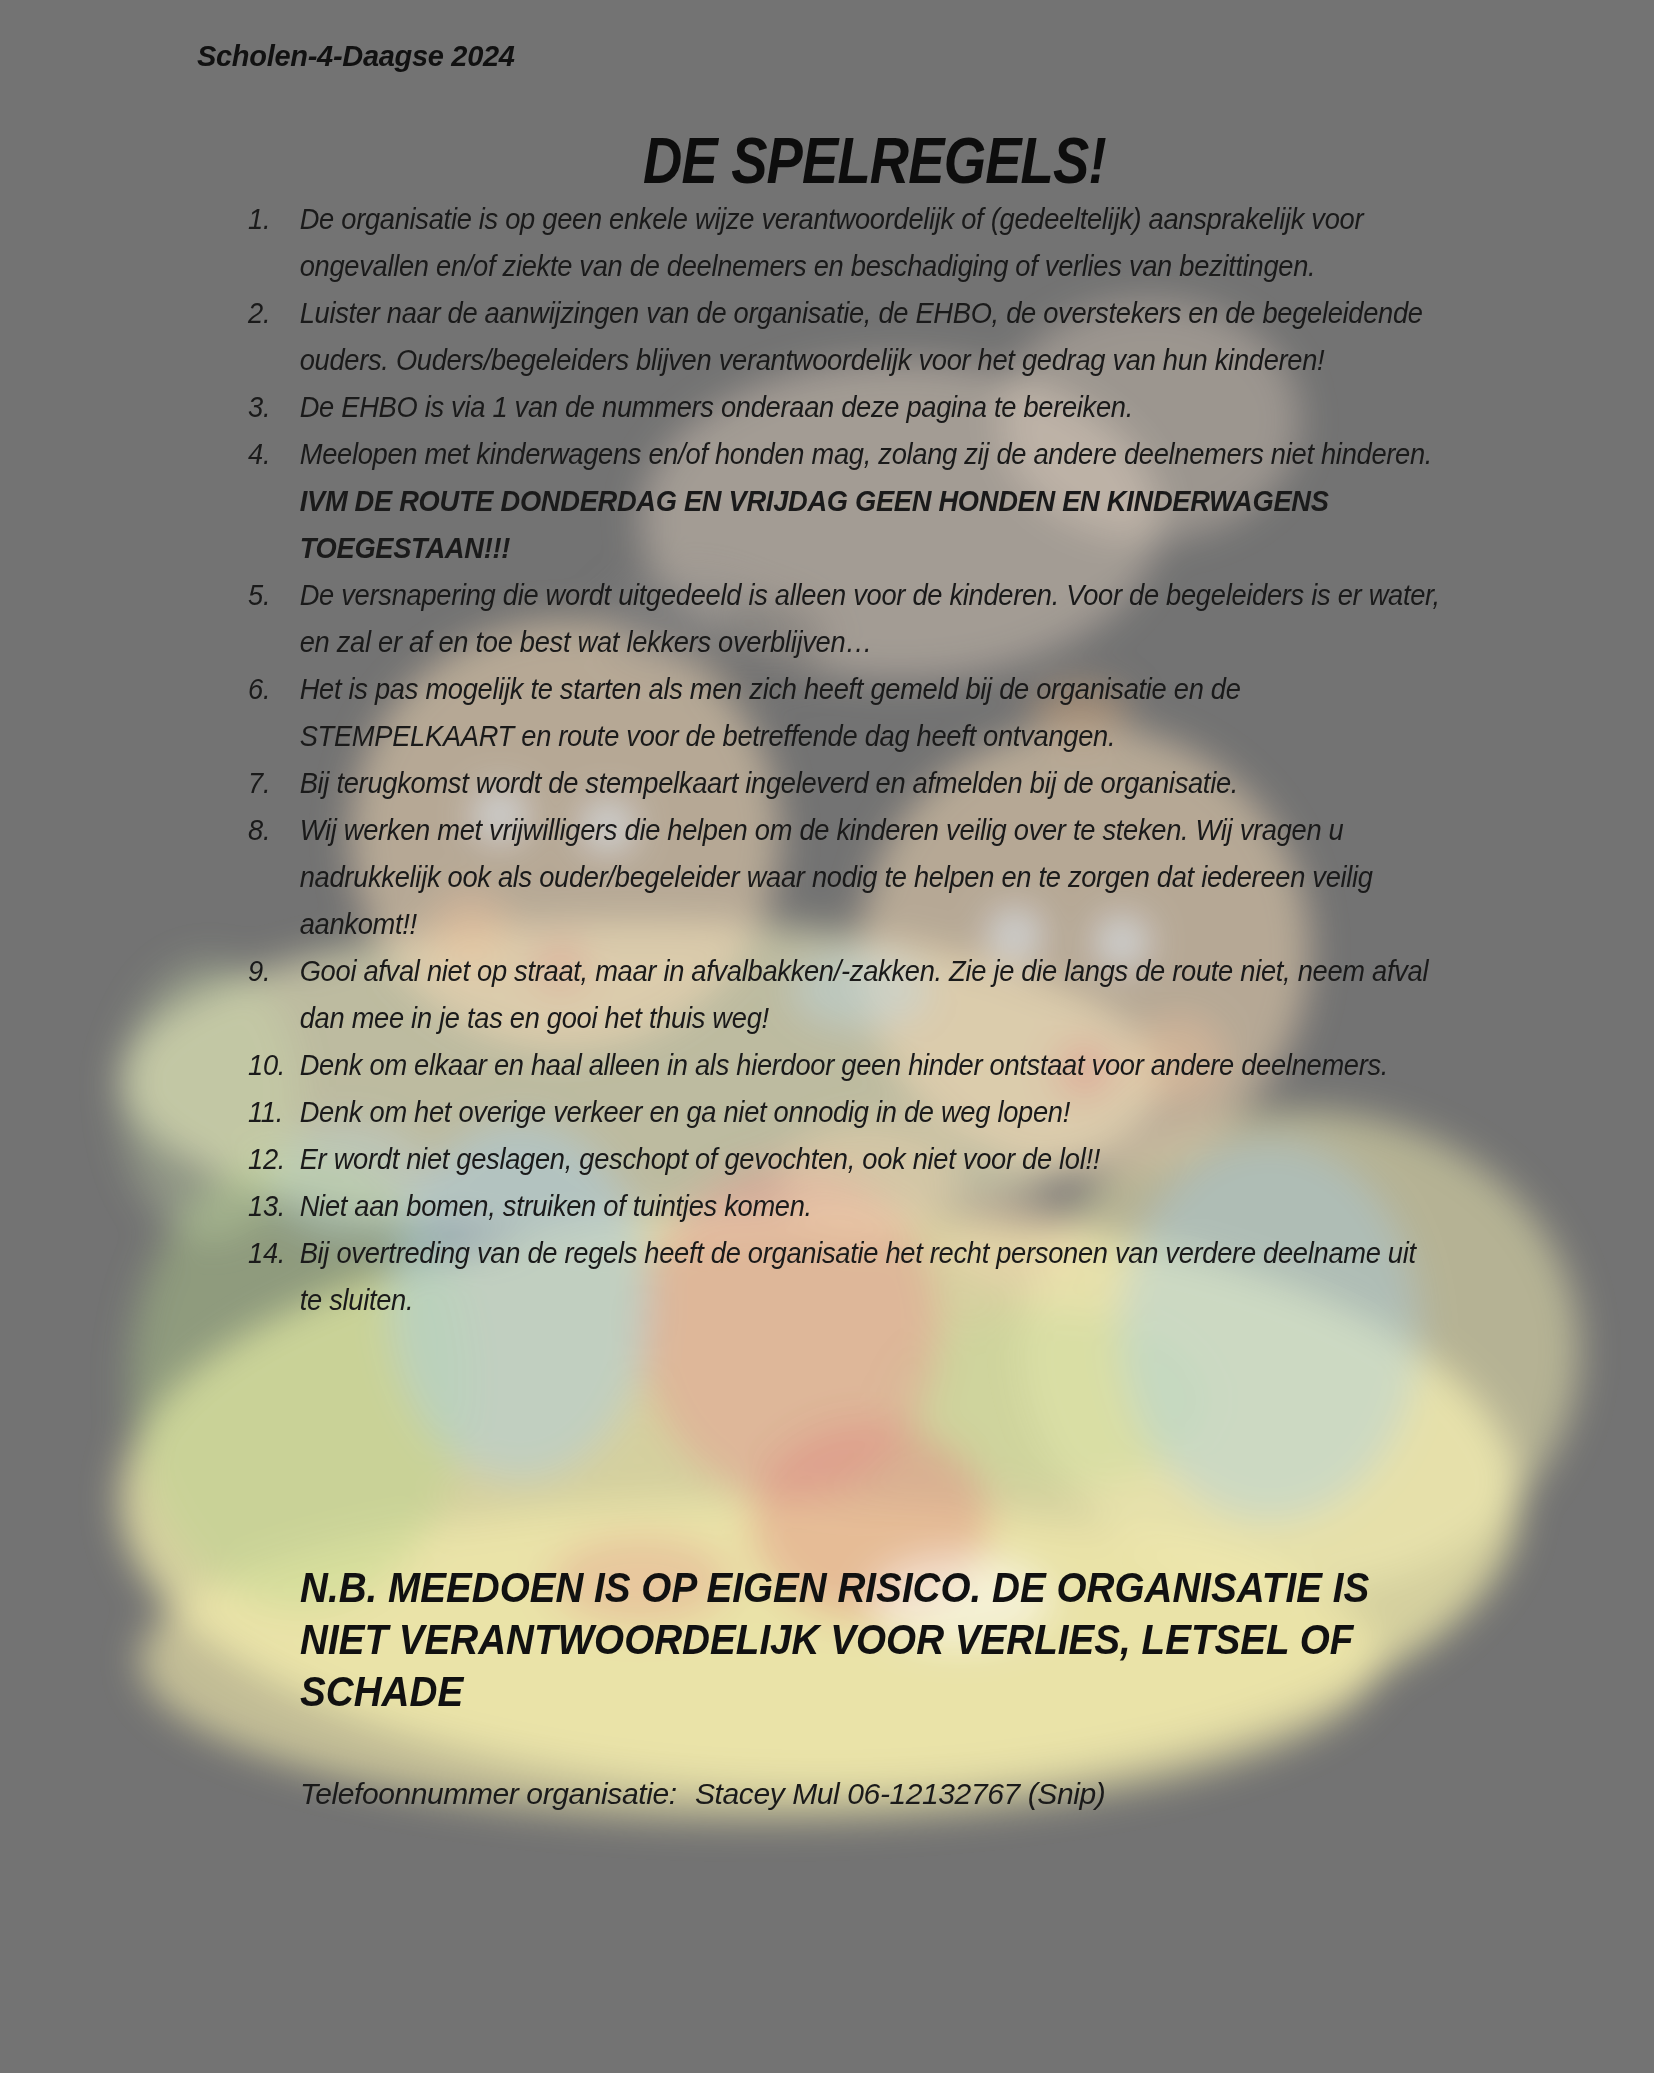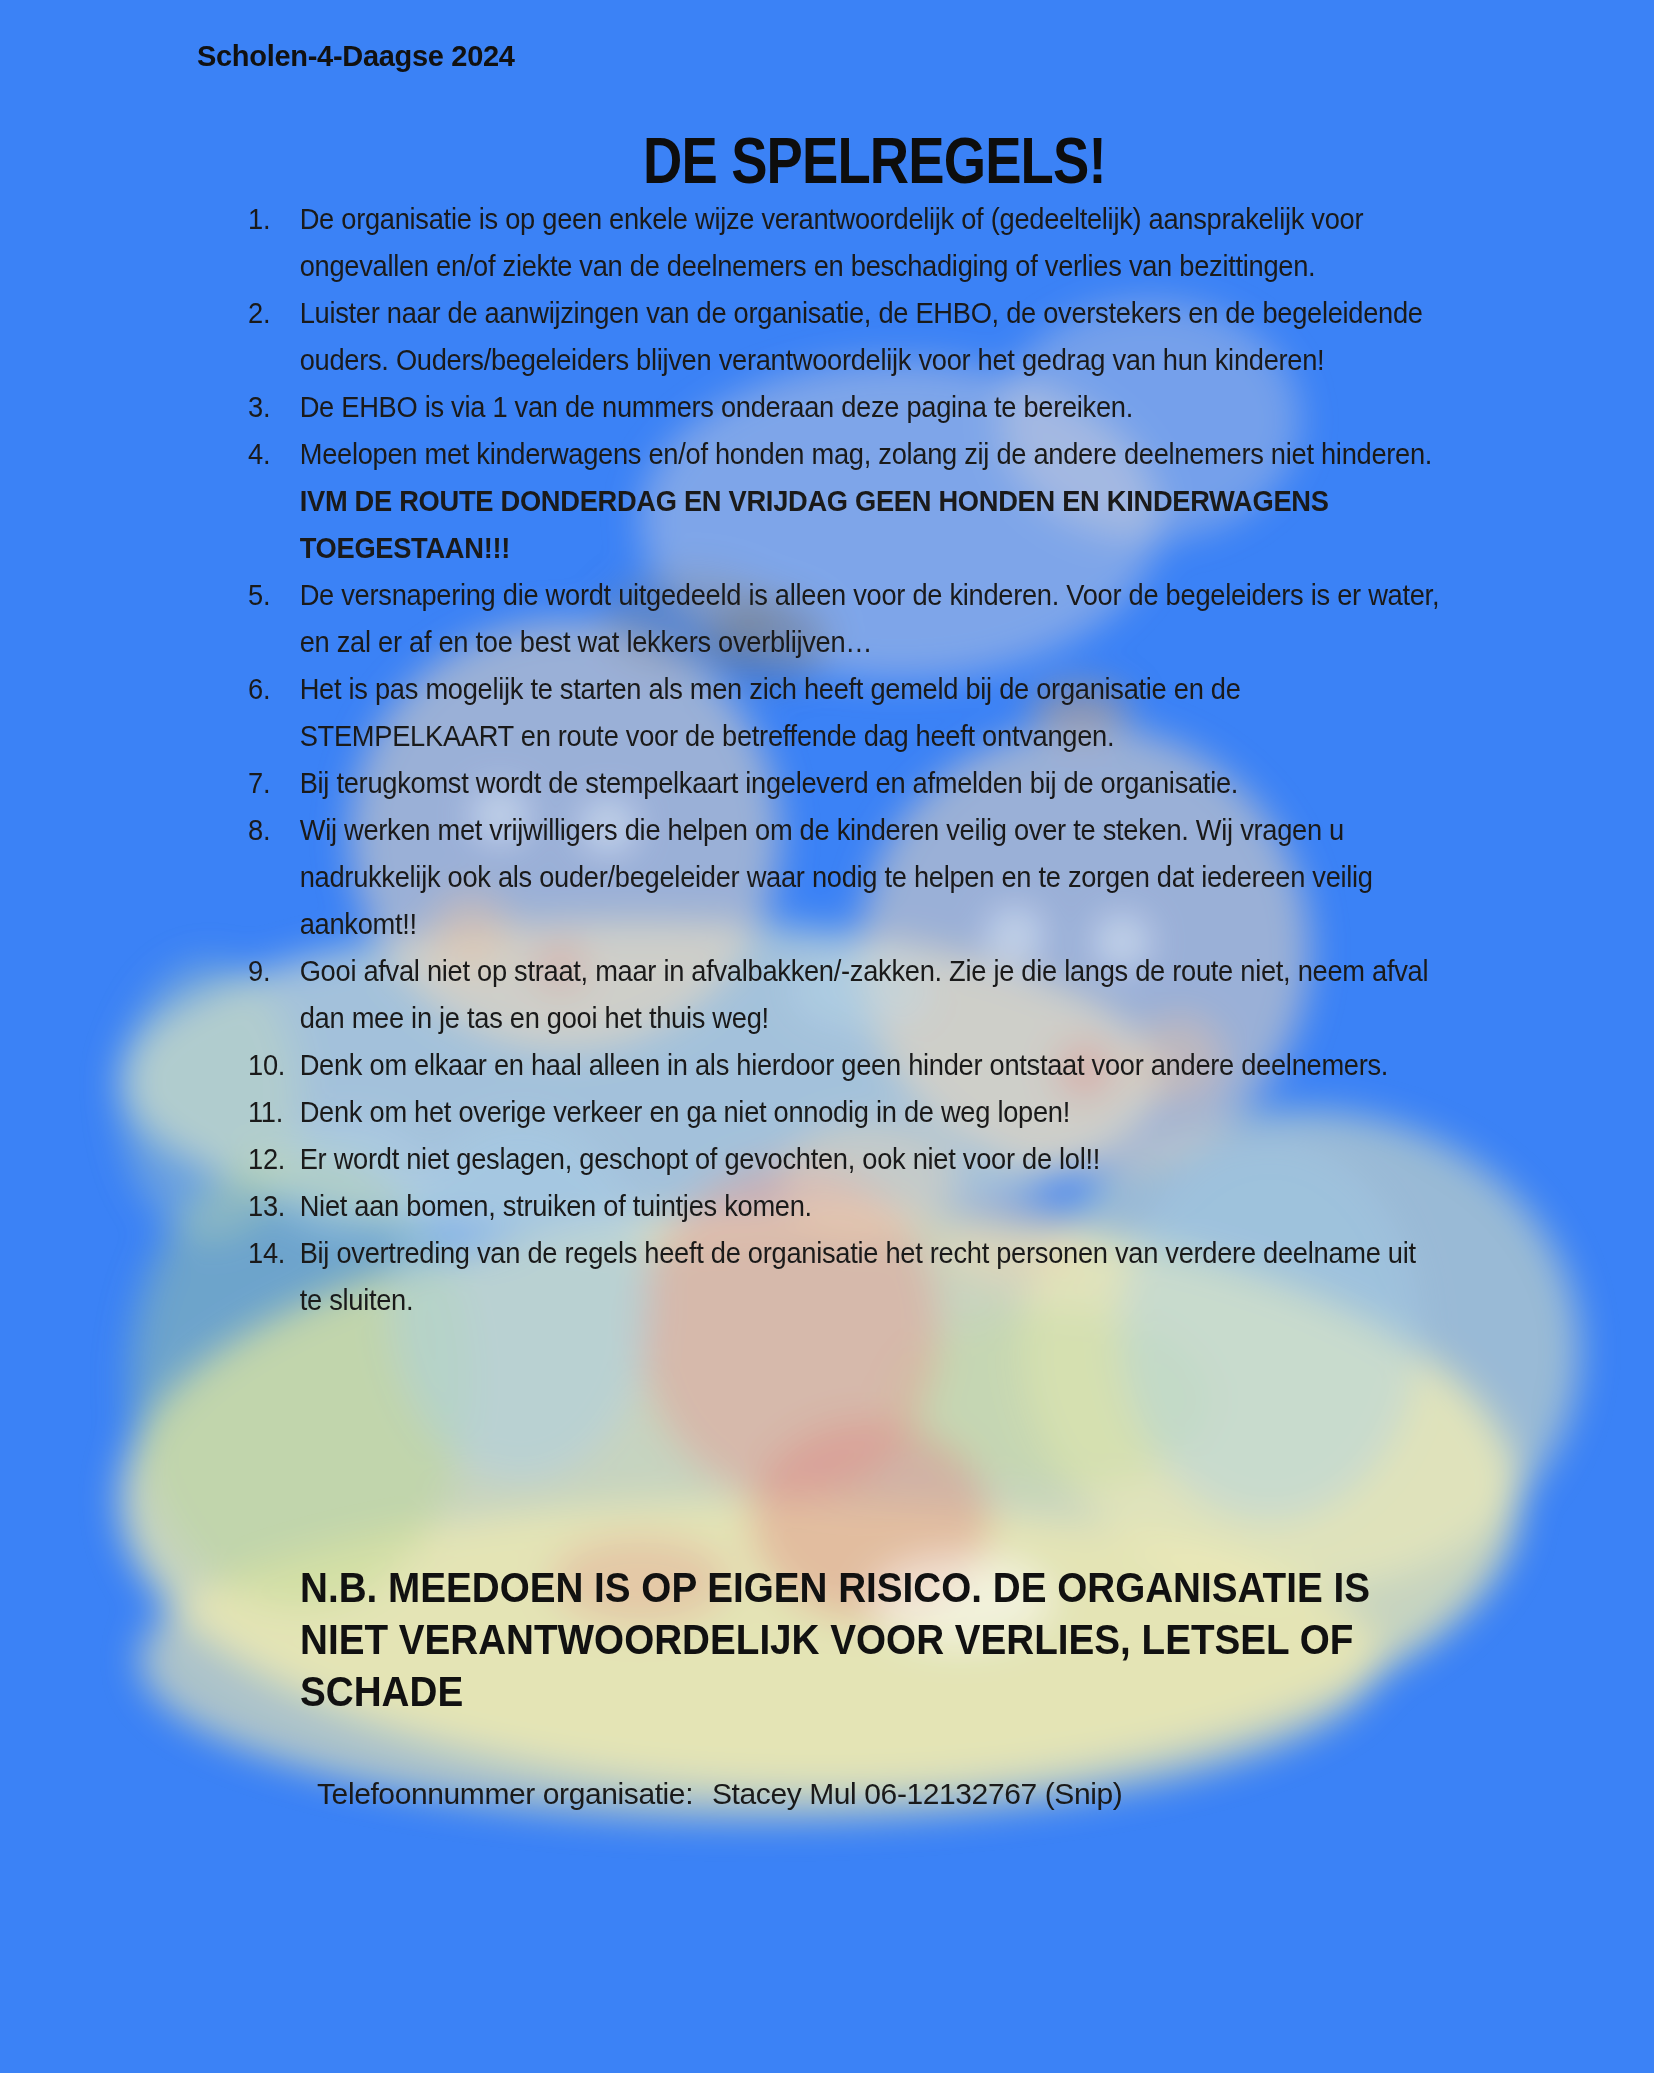--- a/index.html
+++ b/index.html
@@ -1,23 +1,24 @@
 <!DOCTYPE html>
 <html><head>
 <meta charset="utf-8">
 <style>
   html,body{margin:0;padding:0;background:#e8e8e8;}
   .page{
     position:relative;
     width:1654px;height:2073px;
     margin:0 auto;
-    background:#3b82f6;
+    background:#737373;
     overflow:hidden;
     font-family:"Liberation Sans", sans-serif;
     color:#1a1a1a;
+    font-style:italic;
   }
   
   .watermark{position:absolute;inset:0;z-index:0;pointer-events:none;}
   
   .doc-header{
     position:absolute;left:197px;top:40px;z-index:2;
     font-size:29px;font-weight:bold;letter-spacing:-0.3px;color:#111;
   }
   .doc-title{
     position:absolute;left:643px;top:128px;z-index:2;
@@ -46,21 +47,21 @@
   .notice{
     position:absolute;left:300px;top:1562px;z-index:2;
     width:1200px;
     font-size:42px;font-weight:bold;line-height:52px;color:#111;
     transform:scaleX(0.92);transform-origin:left top;
     letter-spacing:0;
   }
   .contacts{
     position:absolute;left:300px;top:1772px;z-index:2;
     display:flex;flex-direction:row;align-items:flex-start;
-    font-size:30px;letter-spacing:-0.4px;margin-left:17px;
+    font-size:30px;letter-spacing:-0.4px;
   }
   .contacts .label{flex:0 0 395px;line-height:44px;}
   .contacts .entries{display:flex;flex-direction:row;}
   .contacts .entries span{line-height:44px;}
 </style>
 </head>
 <body>
 
 <div class="page">
 

